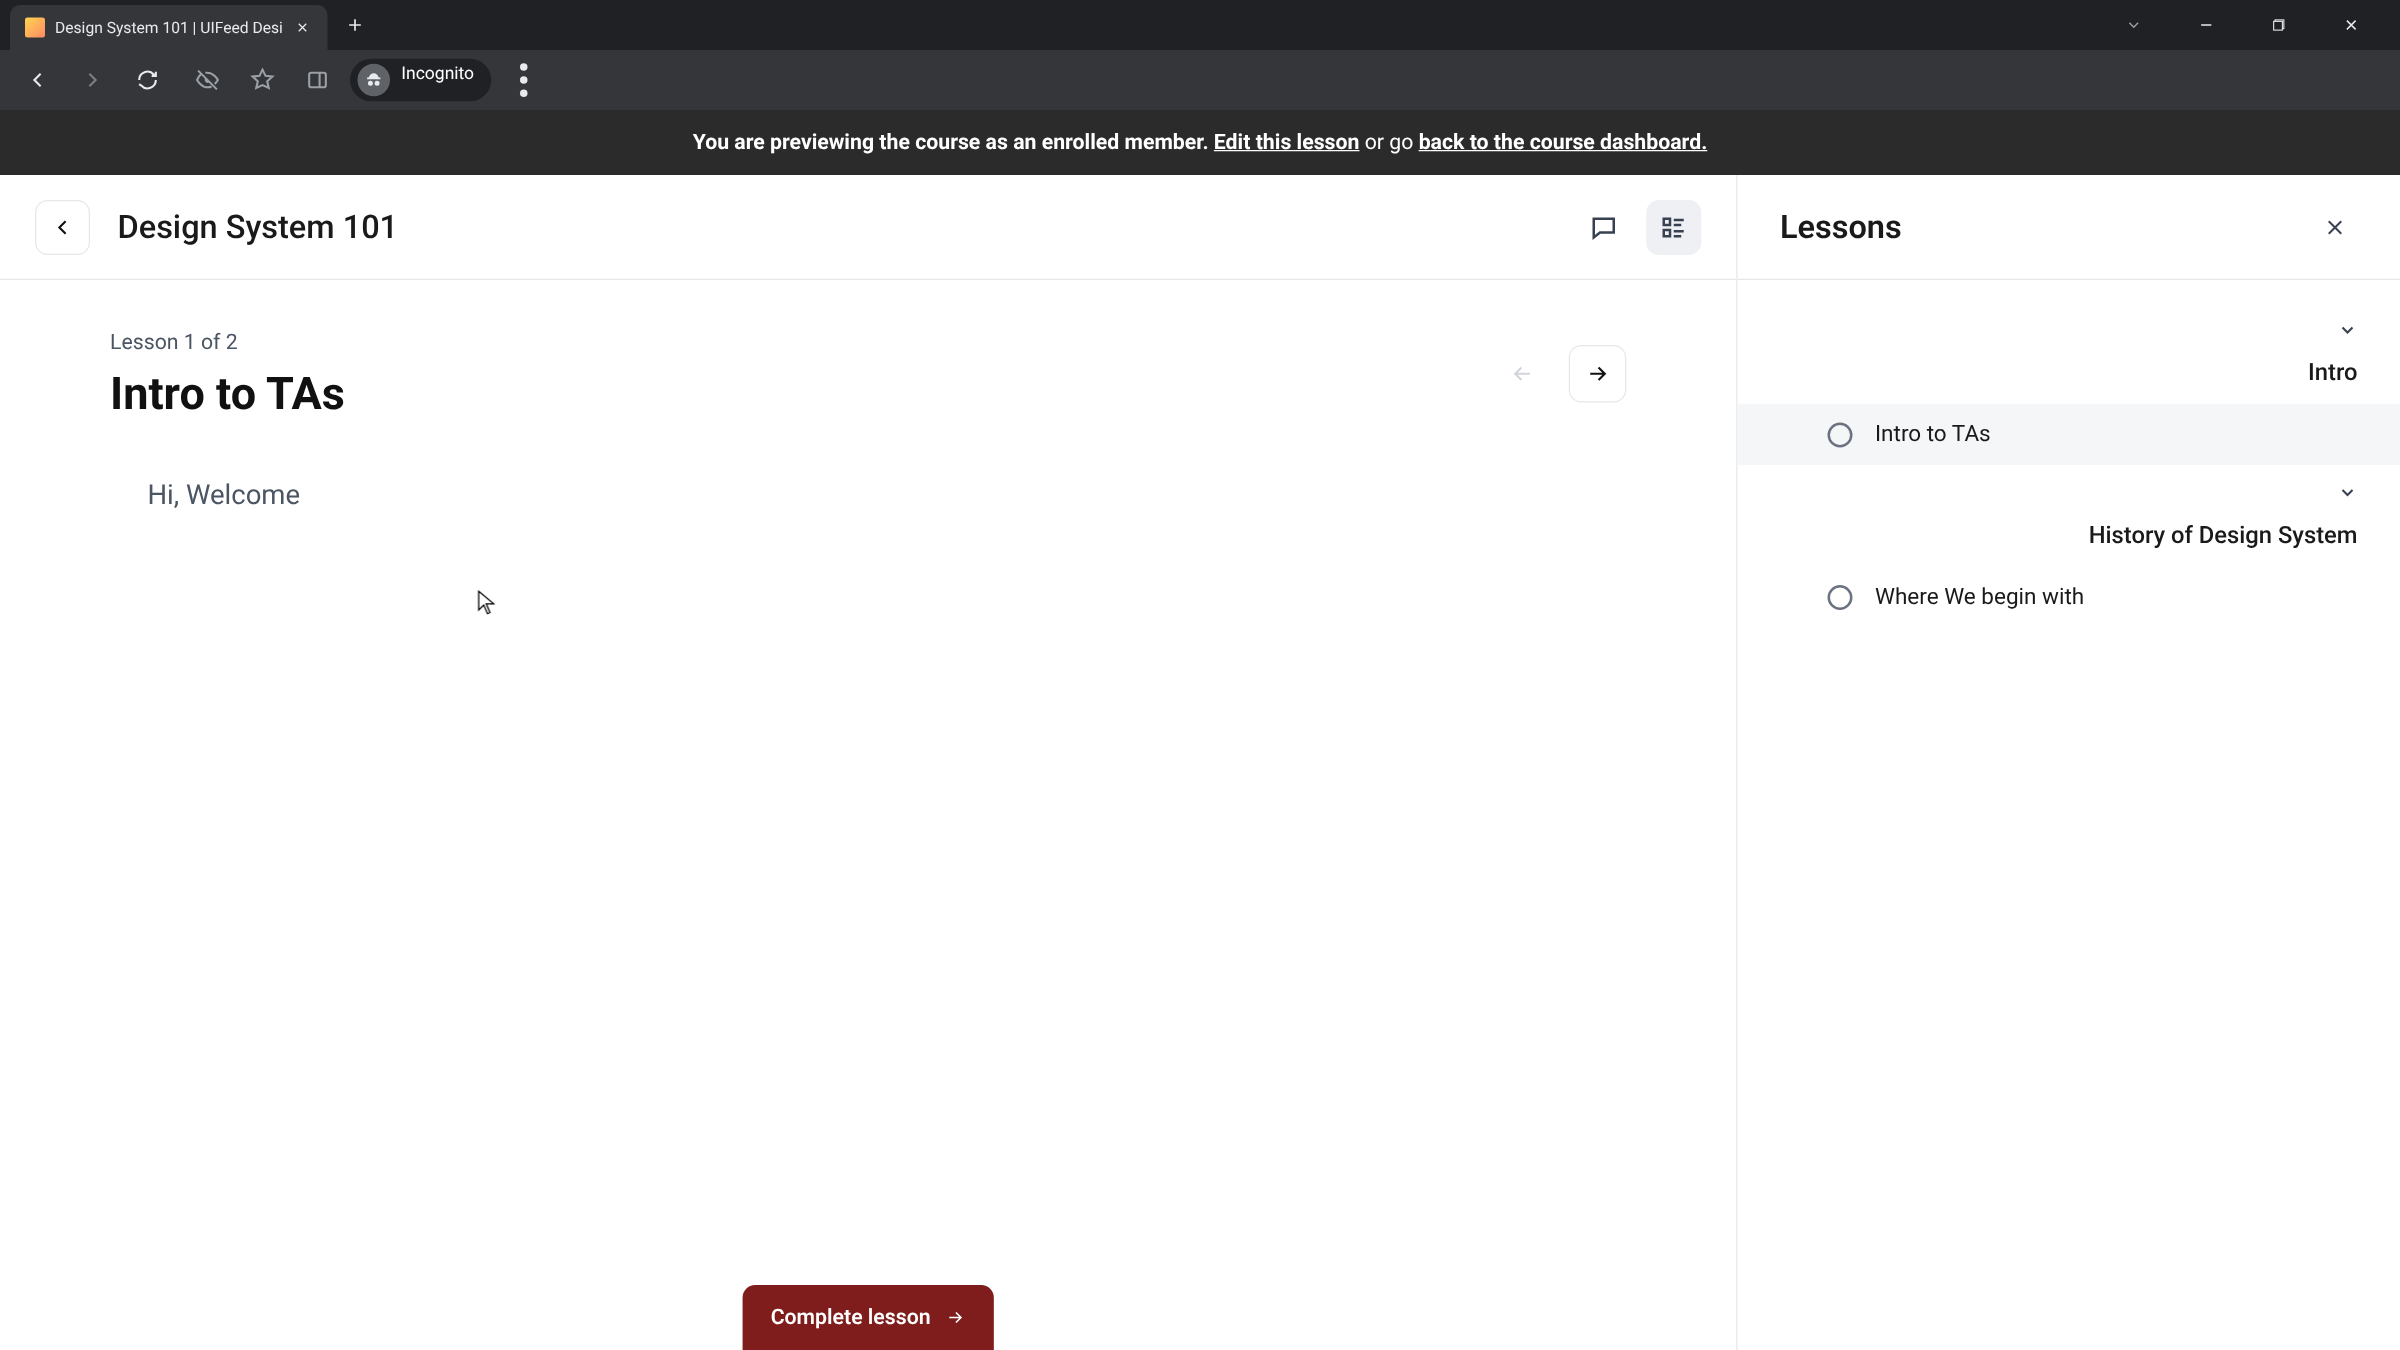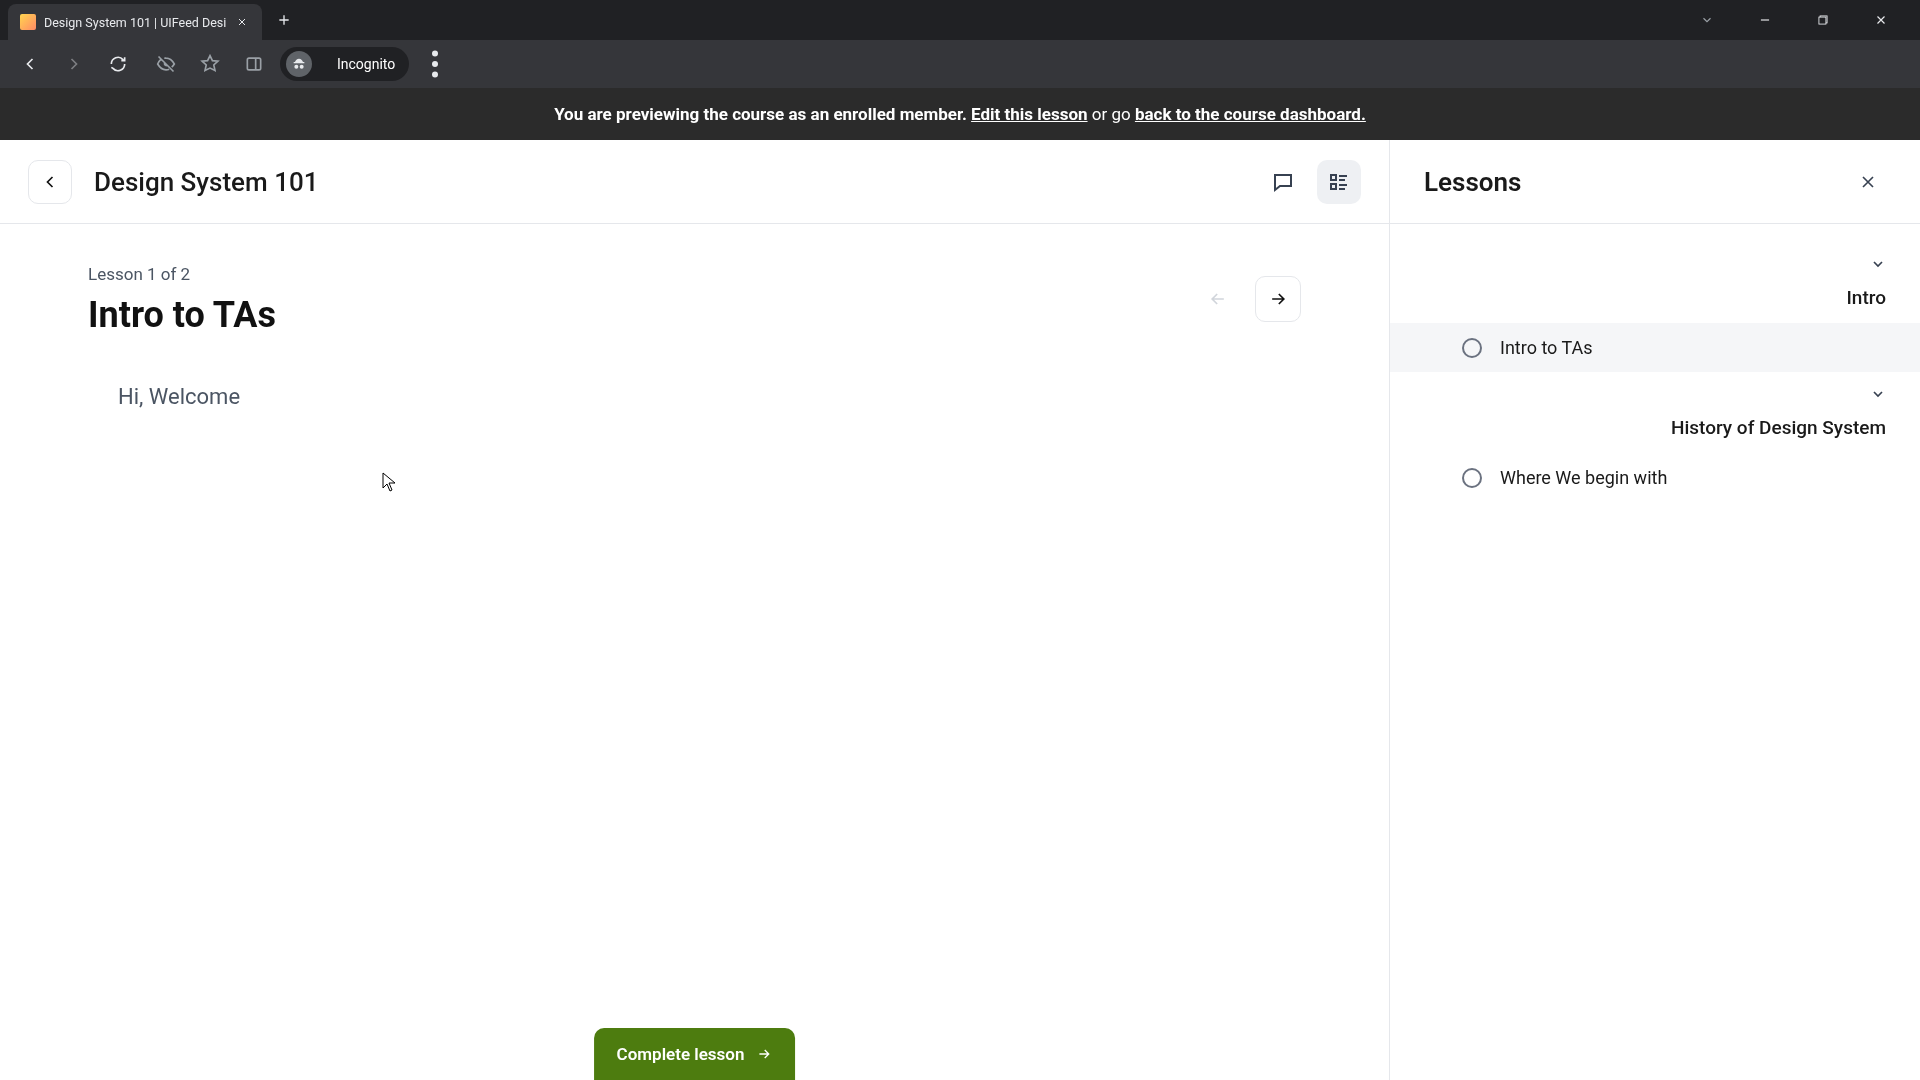--- a/index.html
+++ b/index.html
@@ -24,21 +24,21 @@
     .nav-btn.disabled { opacity: 0.4; }
     .nav-btn svg { width: 20px; height: 20px; }
     .url-field { flex: 1; background: #202124; border-radius: 20px; height: 36px; display: flex; align-items: center; padding: 0 16px; gap: 12px; }
     .lock-icon svg { width: 14px; height: 14px; }
     .url-text { color: #e8eaed; font-size: 15px; flex: 1; }
     .url-text .domain { color: #fff; }
     .url-text .path { color: #9aa0a6; }
     .addr-actions { display: flex; align-items: center; gap: 8px; margin-left: 4px; }
     .addr-icon { width: 36px; height: 36px; display: flex; align-items: center; justify-content: center; cursor: pointer; border-radius: 50%; }
     .addr-icon svg { width: 20px; height: 20px; }
-    .incognito-pill { display: flex; align-items: center; gap: 25px; background: #202124; border-radius: 18px; padding: 4px 14px 4px 6px; height: 34px; }
+    .incognito-pill { display: flex; gap: 9px; background: #202124; border-radius: 18px; padding: 4px 14px 4px 6px; height: 34px; }
     .incognito-avatar { width: 26px; height: 26px; background: #5f6368; border-radius: 50%; display: flex; align-items: center; justify-content: center; }
     .incognito-avatar svg { width: 16px; height: 16px; }
     .incognito-label { font-size: 14px; color: #fff; }
     .kebab { width: 36px; height: 36px; display: flex; align-items: center; justify-content: center; cursor: pointer; }
     
     
     .preview-banner { background: #2b2b2b; color: #fff; height: 52px; display: flex; align-items: center; justify-content: center; font-size: 17px; }
     .preview-banner .bold { font-weight: 700; }
     .preview-banner .link { text-decoration: underline; font-weight: 700; cursor: pointer; }
     
@@ -63,21 +63,21 @@
     .lesson-meta { flex: 1; }
     .lesson-count { font-size: 17px; color: #4b5563; margin-bottom: 10px; }
     .lesson-title { font-size: 36px; font-weight: 700; color: #111; }
     .lesson-nav { display: flex; gap: 14px; align-items: center; margin-top: 12px; }
     .nav-arrow { width: 46px; height: 46px; border-radius: 10px; display: flex; align-items: center; justify-content: center; }
     .nav-arrow.enabled { border: 1px solid #e5e7eb; cursor: pointer; }
     .nav-arrow.disabled { color: #d1d5db; }
     .nav-arrow svg { width: 20px; height: 20px; }
     .lesson-body { margin-top: 48px; font-size: 22px; color: #4b5563; margin-left: 30px; }
     
-    .complete-btn { position: absolute; left: 50%; transform: translateX(-50%); bottom: 0; background: #4d7c0f; color: #fff; border-radius: 10px 10px 0 0; padding: 16px 23px; display: flex; align-items: center; gap: 12px; font-size: 17px; font-weight: 600; cursor: pointer; }
+    .complete-btn { position: absolute; left: 50%; transform: translateX(-50%); bottom: 0; background: #7f1d1d; color: #fff; border-radius: 10px 10px 0 0; padding: 16px 23px; display: flex; align-items: center; gap: 12px; font-size: 17px; font-weight: 600; cursor: pointer; }
     .complete-btn svg { width: 16px; height: 16px; }
     
     
     .sidebar { width: 530px; display: flex; flex-direction: column; }
     .sidebar-hdr { height: 84px; border-bottom: 1px solid #e5e7eb; display: flex; align-items: center; padding: 0 34px; }
     .sidebar-title { font-size: 26px; font-weight: 600; color: #1a1a1a; }
     .close-sidebar { margin-left: auto; width: 36px; height: 36px; display: flex; align-items: center; justify-content: center; cursor: pointer; }
     .close-sidebar svg { width: 20px; height: 20px; }
     
     .section-list { padding: 18px 0; }

